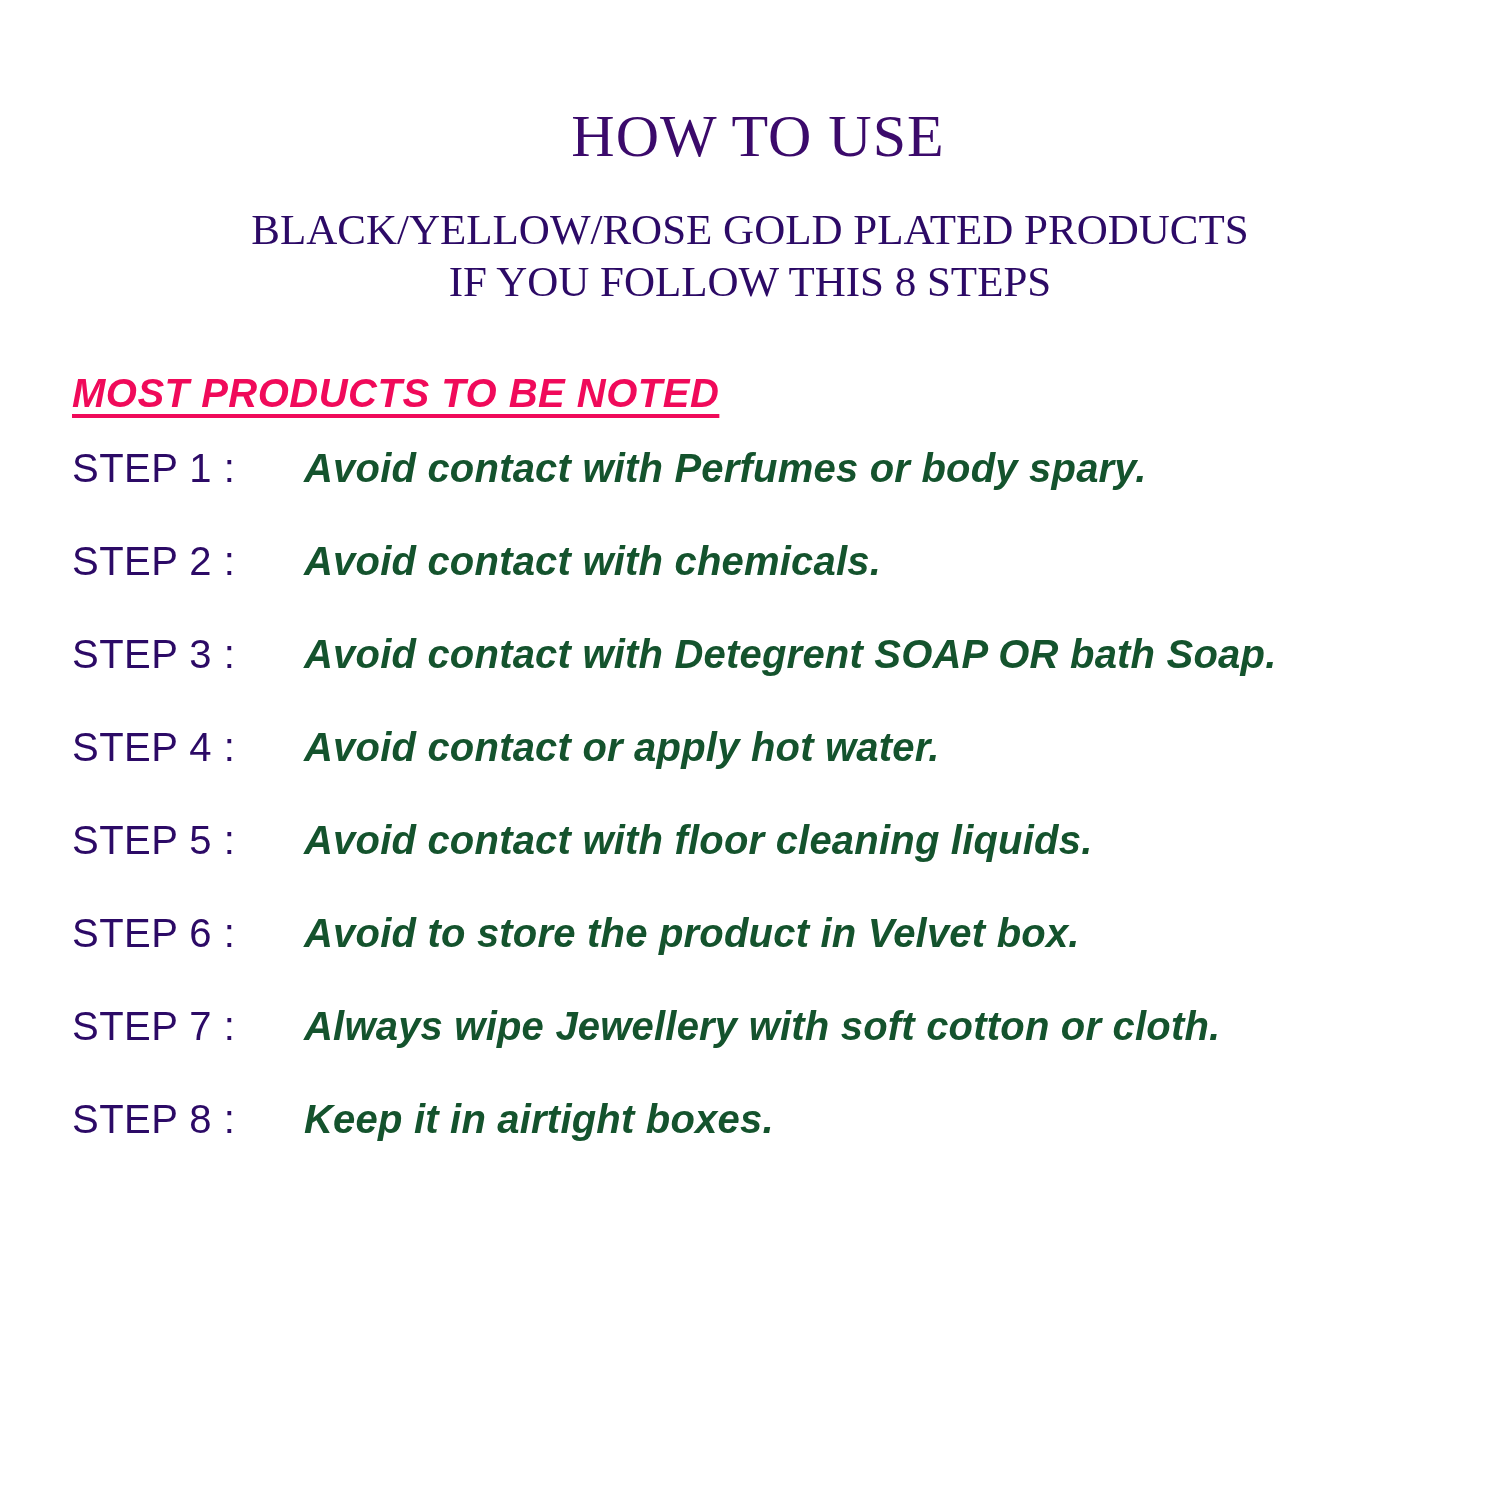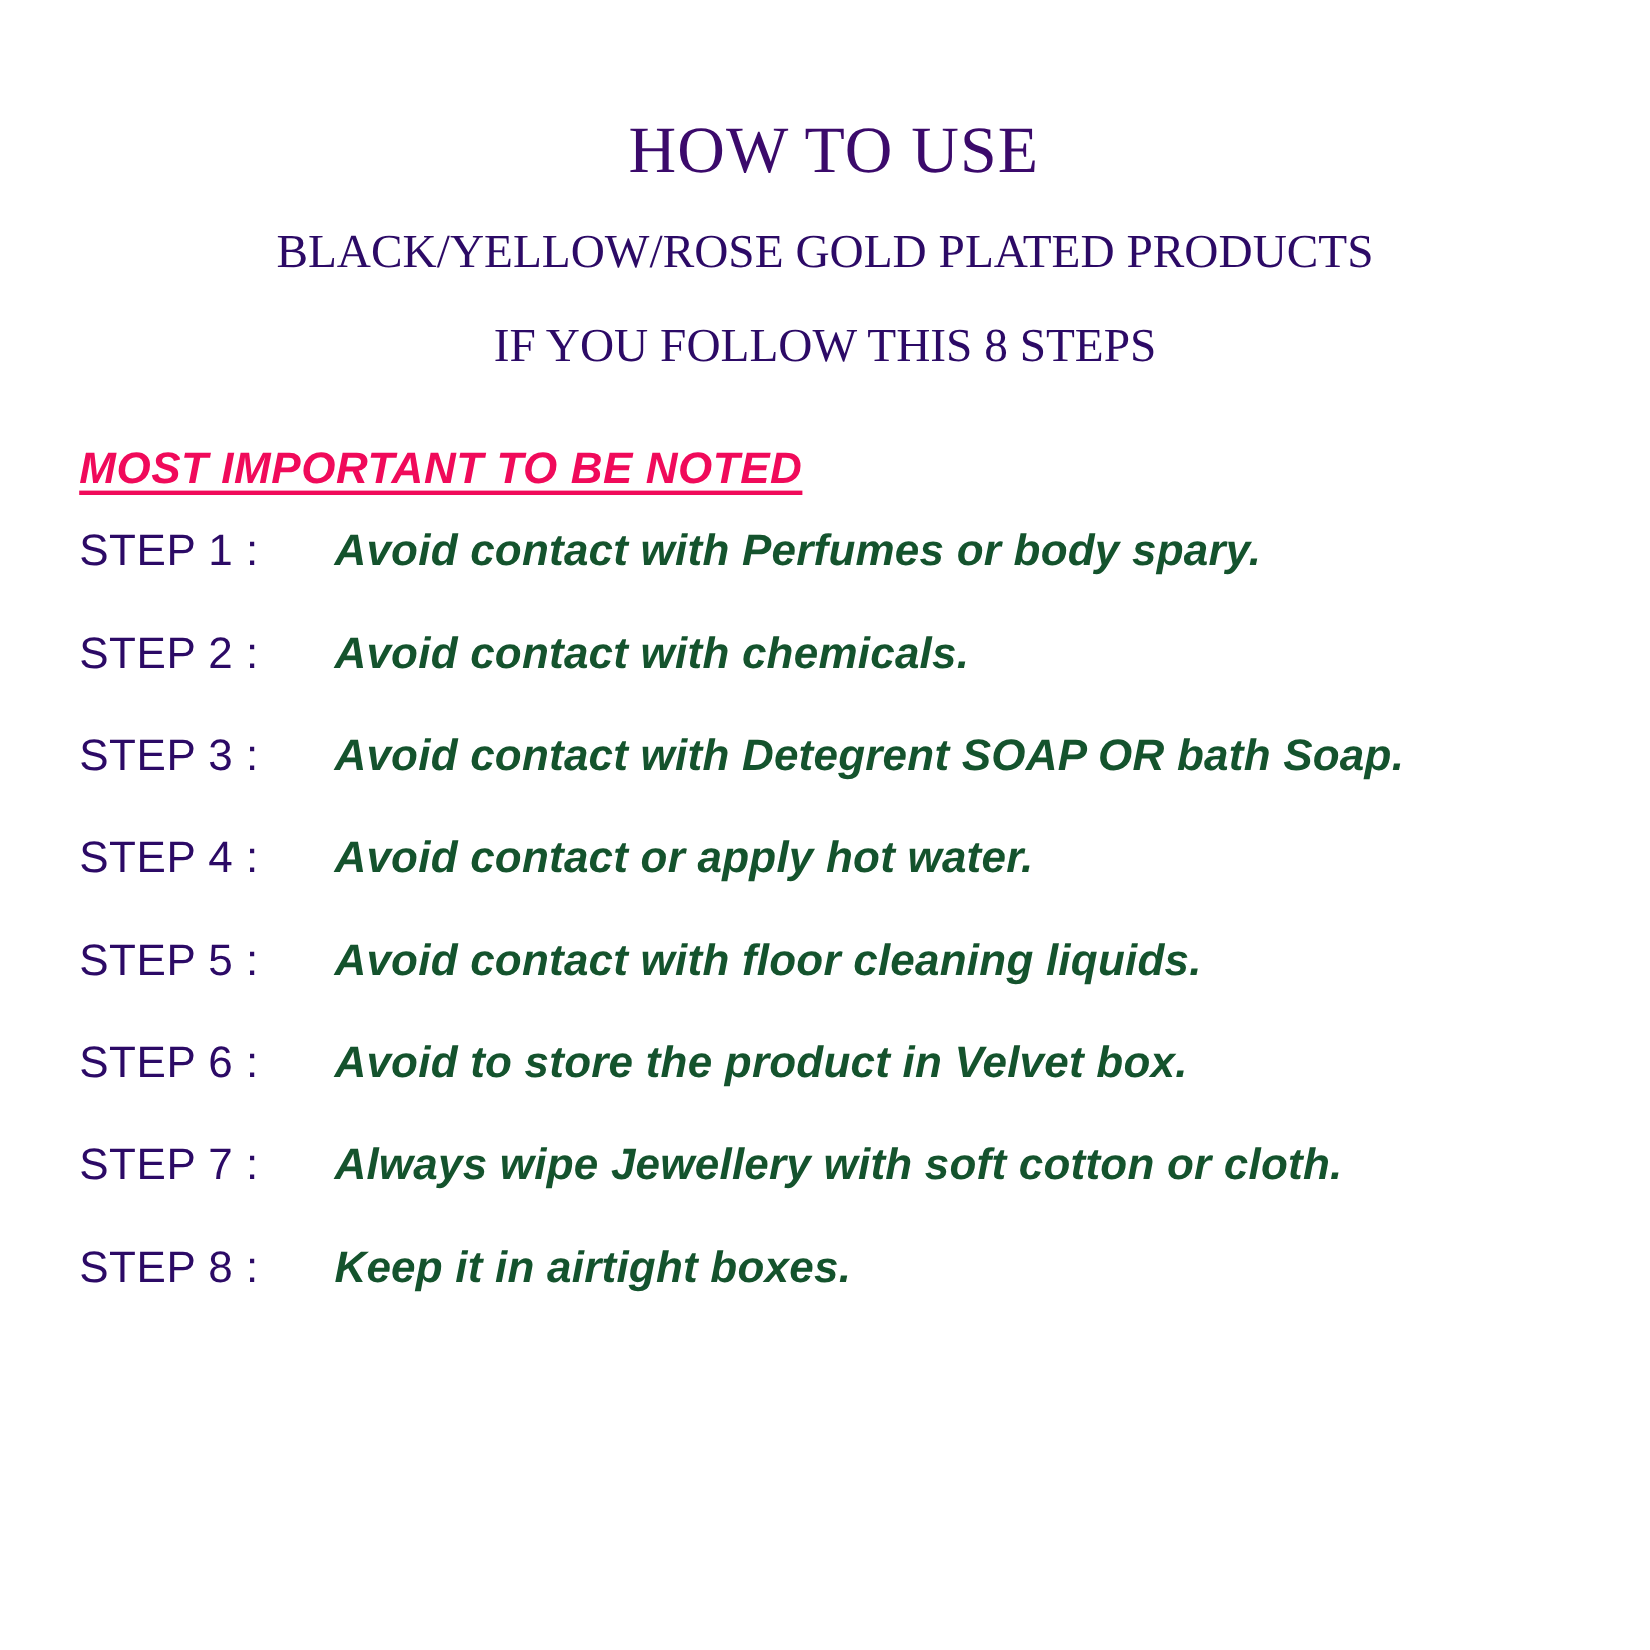--- a/index.html
+++ b/index.html
@@ -32,21 +32,20 @@
   .subtitle-block {
     text-align: center;
     font-family: "Liberation Serif", serif;
     font-size: 43px;
     color: #2c0a66;
     line-height: 1.22;
     margin-top: 36px;
   }
   .subtitle-line {
     white-space: nowrap;
-    margin-top: 33px;
   }
   .important {
     margin-top: 62px;
     margin-left: 72px;
     font-family: "Liberation Sans", sans-serif;
     font-style: italic;
     font-weight: bold;
     font-size: 40px;
     color: #f00a5a;
     text-decoration: underline;
@@ -87,21 +86,21 @@
 <div class="page">
 
   <div class="title">HOW TO USE</div>
 
   <div class="subtitle-block">
     <div class="subtitle-line">BLACK/YELLOW/ROSE GOLD PLATED PRODUCTS</div>
     <div class="subtitle-line">IF YOU FOLLOW THIS 8 STEPS</div>
   </div>
 
   <div>
-    <div class="important">MOST IMPORTANT TO BE NOTED</div>
+    <div class="important">MOST PRODUCTS TO BE NOTED</div>
   </div>
 
   <div class="steps">
 
     <div class="step-row">
       <div class="step-label">STEP 1 :</div>
       <div class="step-text">Avoid contact with Perfumes or body spary.</div>
     </div>
 
     <div class="step-row">

